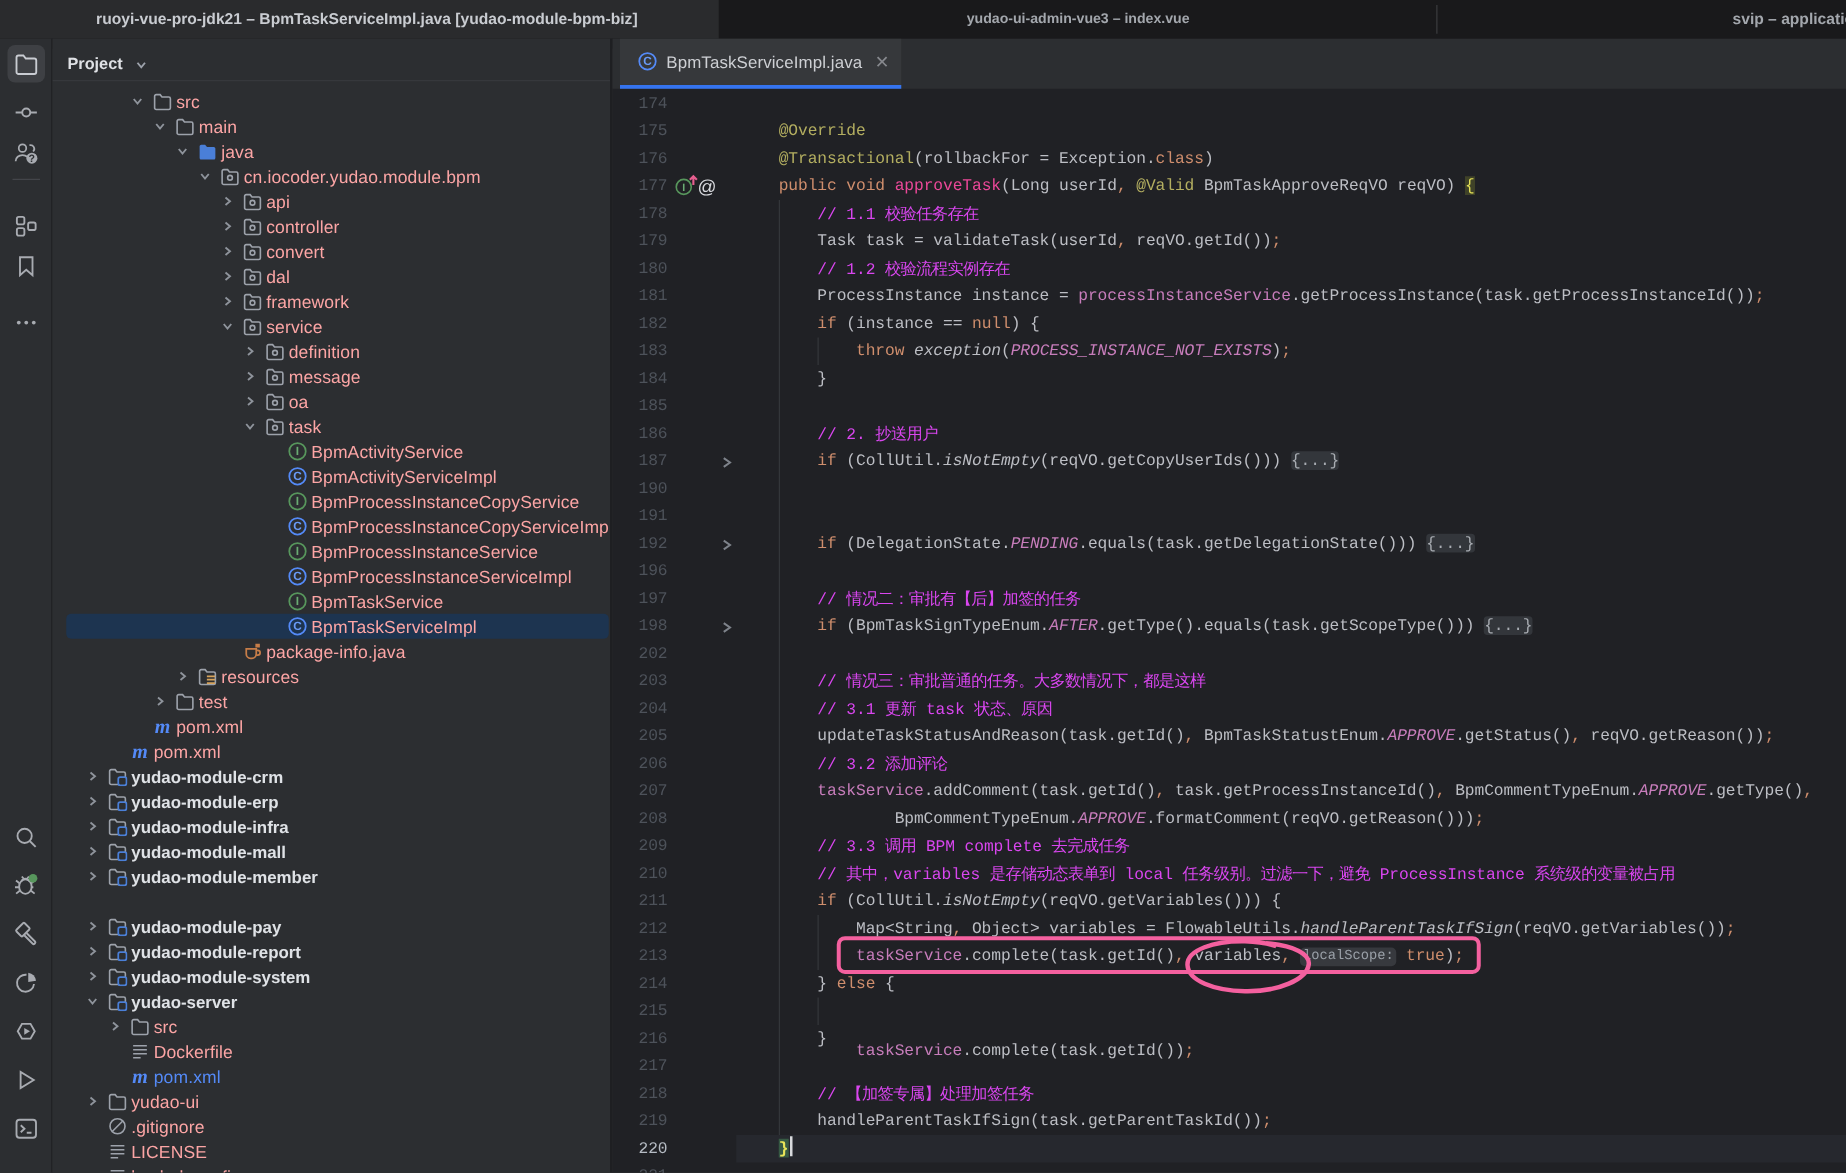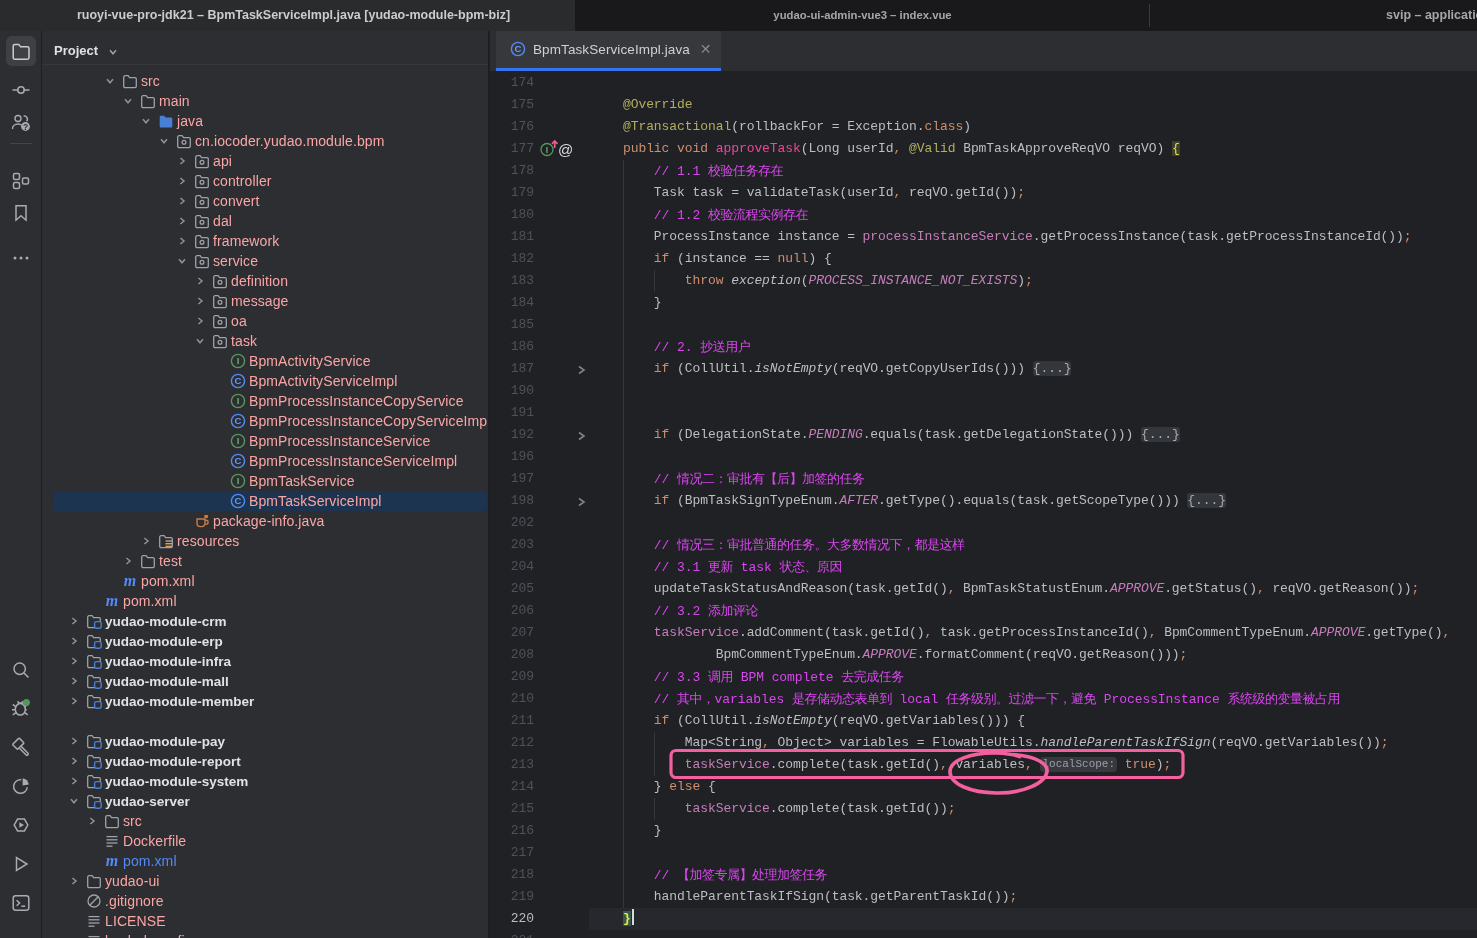--- a/index.html
+++ b/index.html
@@ -710,21 +710,21 @@
       <div class="cl" style="top:507px">&nbsp;&nbsp;&nbsp;&nbsp;&nbsp;&nbsp;&nbsp;&nbsp;updateTaskStatusAndReason(task.getId()<span class="p">,</span> BpmTaskStatustEnum.<span class="pi">APPROVE</span>.getStatus()<span class="p">,</span> reqVO.getReason())<span class="p">;</span></div>
       <div class="cl" style="top:529px">&nbsp;&nbsp;&nbsp;&nbsp;&nbsp;&nbsp;&nbsp;&nbsp;<span class="c">// 3.2 <span class="zh">添加评论</span></span></div>
       <div class="cl" style="top:551px">&nbsp;&nbsp;&nbsp;&nbsp;&nbsp;&nbsp;&nbsp;&nbsp;<span class="f">taskService</span>.addComment(task.getId()<span class="p">,</span> task.getProcessInstanceId()<span class="p">,</span> BpmCommentTypeEnum.<span class="pi">APPROVE</span>.getType()<span class="p">,</span></div>
       <div class="cl" style="top:573px">&nbsp;&nbsp;&nbsp;&nbsp;&nbsp;&nbsp;&nbsp;&nbsp;&nbsp;&nbsp;&nbsp;&nbsp;&nbsp;&nbsp;&nbsp;&nbsp;BpmCommentTypeEnum.<span class="pi">APPROVE</span>.formatComment(reqVO.getReason()))<span class="p">;</span></div>
       <div class="cl" style="top:595px">&nbsp;&nbsp;&nbsp;&nbsp;&nbsp;&nbsp;&nbsp;&nbsp;<span class="c">// 3.3 <span class="zh">调用</span> BPM complete <span class="zh">去完成任务</span></span></div>
       <div class="cl" style="top:617px">&nbsp;&nbsp;&nbsp;&nbsp;&nbsp;&nbsp;&nbsp;&nbsp;<span class="c">// <span class="zh">其中，</span>variables <span class="zh">是存储动态表单到</span> local <span class="zh">任务级别。过滤一下，避免</span> ProcessInstance <span class="zh">系统级的变量被占用</span></span></div>
       <div class="cl" style="top:639px">&nbsp;&nbsp;&nbsp;&nbsp;&nbsp;&nbsp;&nbsp;&nbsp;<span class="k">if</span> (CollUtil.<span class="si">isNotEmpty</span>(reqVO.getVariables())) {</div>
       <div class="cl" style="top:661px">&nbsp;&nbsp;&nbsp;&nbsp;&nbsp;&nbsp;&nbsp;&nbsp;&nbsp;&nbsp;&nbsp;&nbsp;Map&lt;String<span class="p">,</span> Object&gt; variables = FlowableUtils.<span class="si">handleParentTaskIfSign</span>(reqVO.getVariables())<span class="p">;</span></div>
       <div class="cl" style="top:683px">&nbsp;&nbsp;&nbsp;&nbsp;&nbsp;&nbsp;&nbsp;&nbsp;&nbsp;&nbsp;&nbsp;&nbsp;<span class="f">taskService</span>.complete(task.getId()<span class="p">,</span> variables<span class="p">,</span> <span class="inlay">localScope:</span> <span class="k">true</span>)<span class="p">;</span></div>
       <div class="cl" style="top:705px">&nbsp;&nbsp;&nbsp;&nbsp;&nbsp;&nbsp;&nbsp;&nbsp;} <span class="k">else</span> {</div>
-      <div class="cl" style="top:727px">&nbsp;&nbsp;&nbsp;&nbsp;&nbsp;&nbsp;&nbsp;&nbsp;&nbsp;&nbsp;&nbsp;&nbsp;<span class="f">taskService</span>.complete(task.getId())<span class="p">;</span></div>
+      <div class="cl" style="top:759px">&nbsp;&nbsp;&nbsp;&nbsp;&nbsp;&nbsp;&nbsp;&nbsp;&nbsp;&nbsp;&nbsp;&nbsp;<span class="f">taskService</span>.complete(task.getId())<span class="p">;</span></div>
       <div class="cl" style="top:749px">&nbsp;&nbsp;&nbsp;&nbsp;&nbsp;&nbsp;&nbsp;&nbsp;}</div>
       <div class="cl" style="top:771px"></div>
       <div class="cl" style="top:793px">&nbsp;&nbsp;&nbsp;&nbsp;&nbsp;&nbsp;&nbsp;&nbsp;<span class="c">// <span class="zh">【加签专属】处理加签任务</span></span></div>
       <div class="cl" style="top:815px">&nbsp;&nbsp;&nbsp;&nbsp;&nbsp;&nbsp;&nbsp;&nbsp;handleParentTaskIfSign(task.getParentTaskId())<span class="p">;</span></div>
       <div class="cl" style="top:837px">&nbsp;&nbsp;&nbsp;&nbsp;<span class="br">}</span><span class="caret"></span></div>
       <div class="cl" style="top:859px"></div>
 </div>
 <div id="tabstrip">
       <div id="tab"><svg class="ci" width="16" height="16" viewBox="0 0 16 16">
           <circle cx="8" cy="8" r="6.6" fill="none" stroke="#548af7" stroke-width="1.4"></circle>

